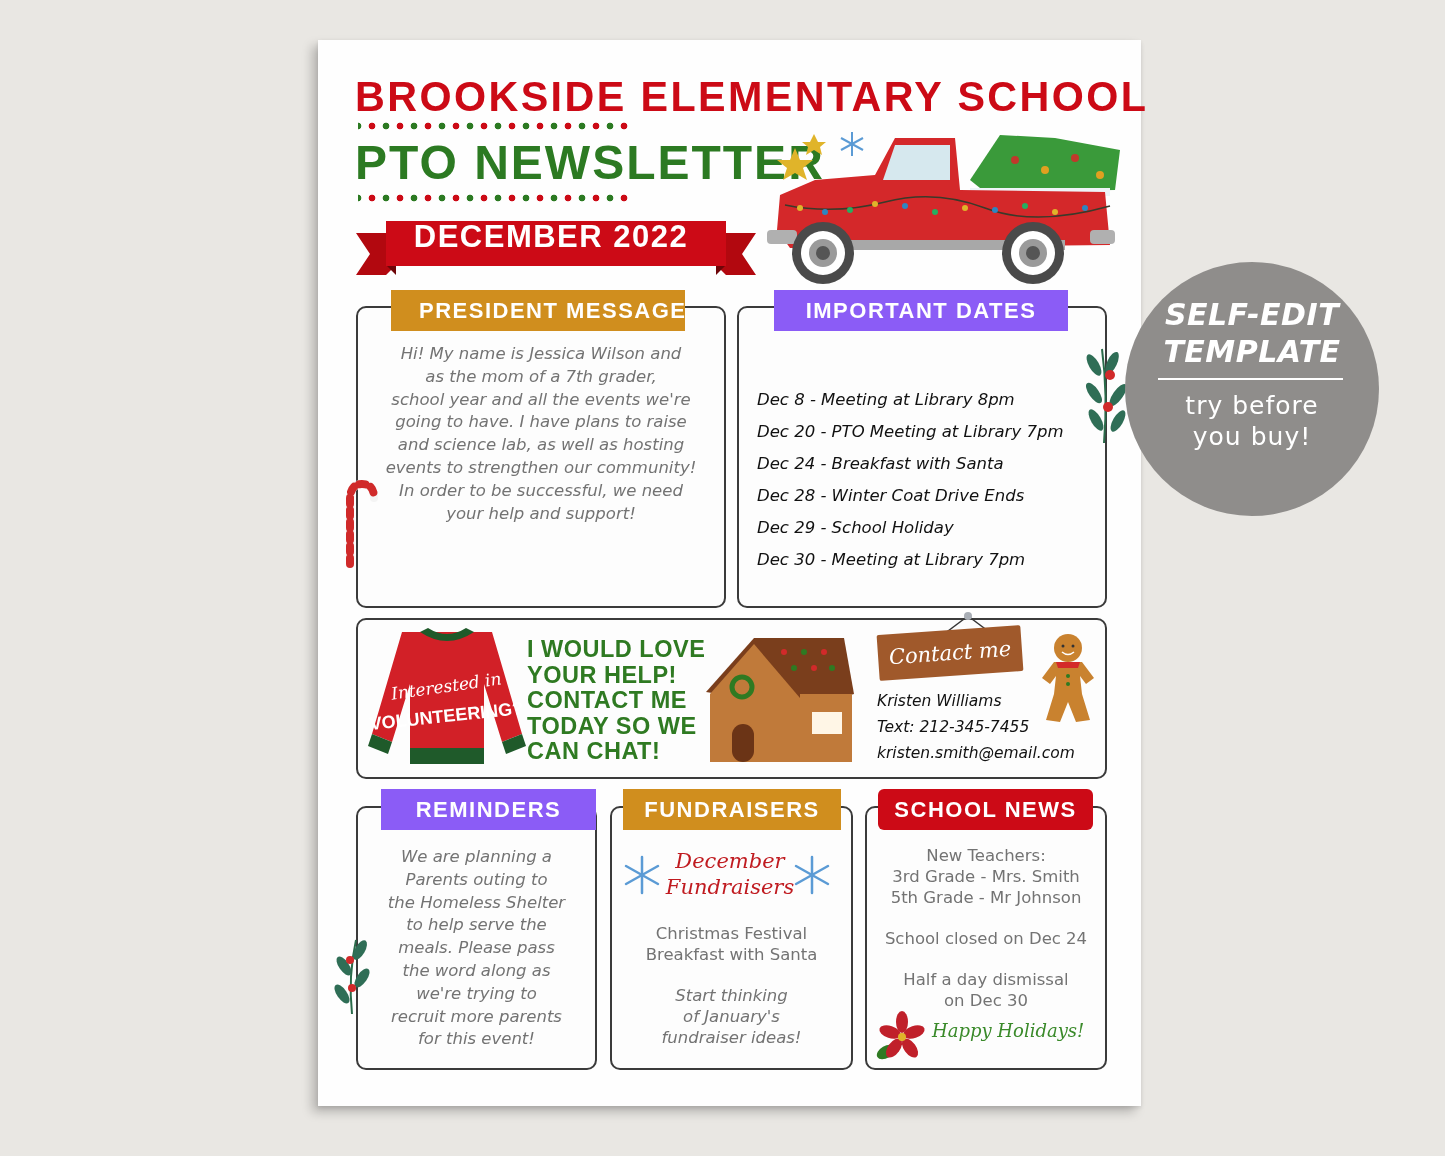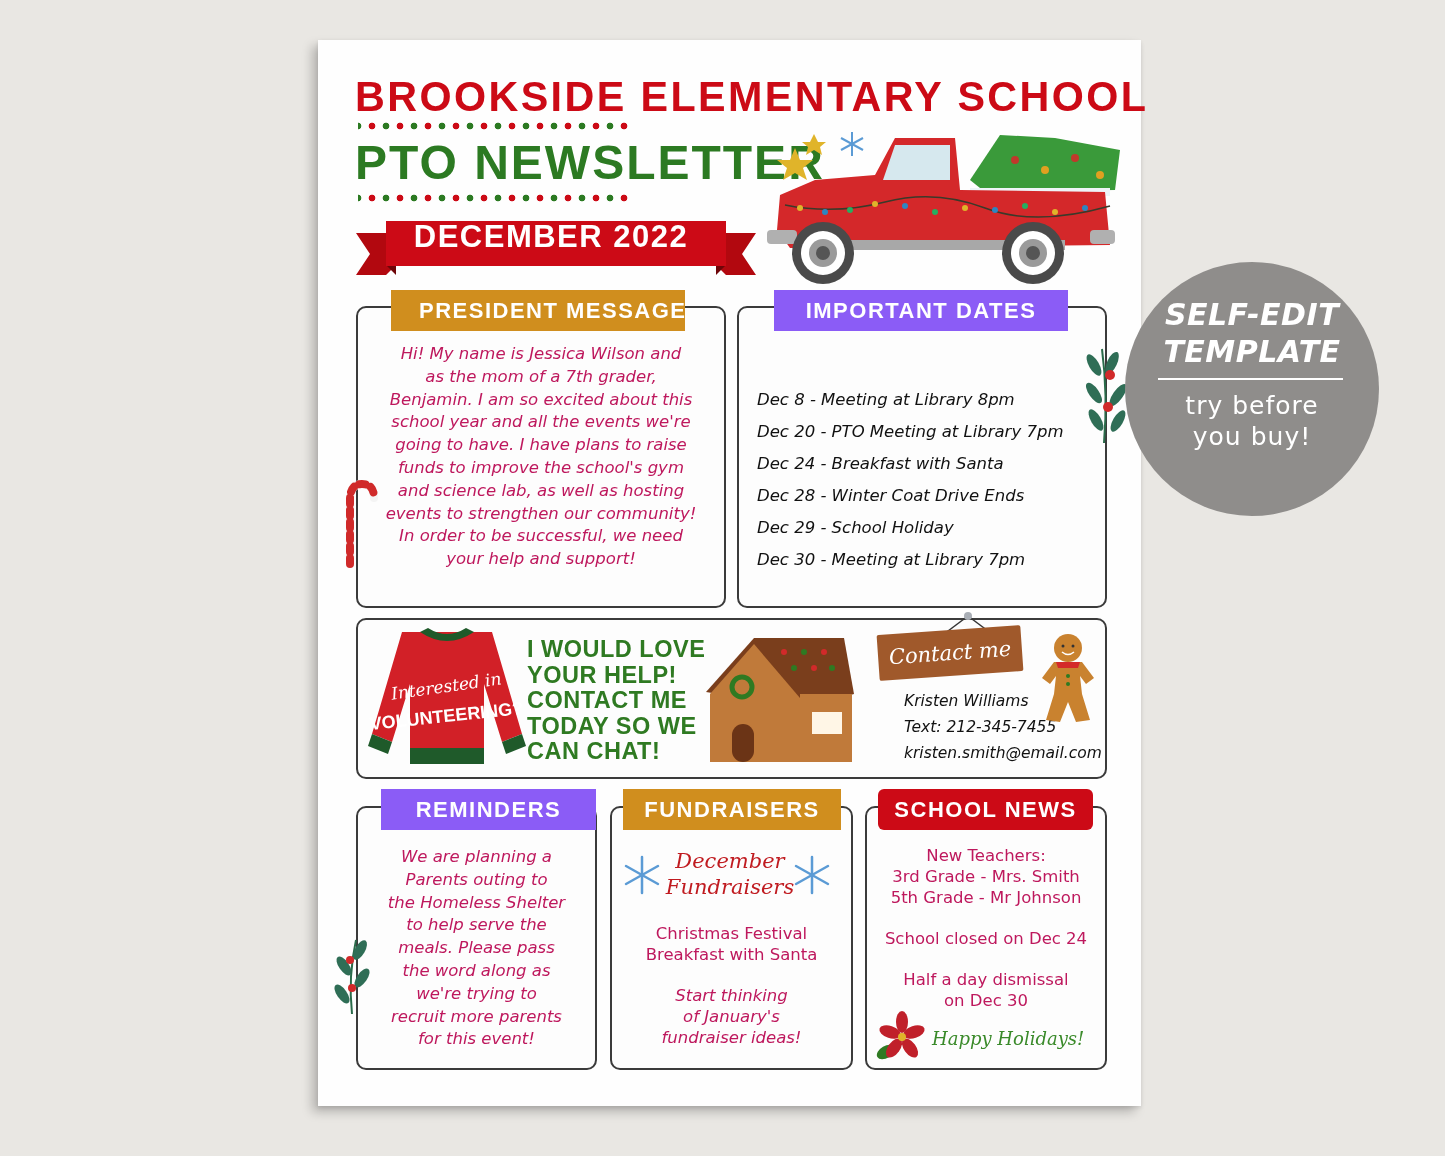--- a/index.html
+++ b/index.html
@@ -47,21 +47,21 @@
     position: absolute; height: 41px; color: #fff; text-align: center;
     font-family: "Liberation Sans", sans-serif; font-weight: bold;
     font-size: 22px; line-height: 41px; letter-spacing: 1.5px; white-space: nowrap;
   }
   .gold { background: #d08e1e; }
   .green { background: #8b5cf6; }
   .red { background: #cc0a16; }
 
   .body-text {
     position: absolute; font-family: "DejaVu Sans", sans-serif; font-style: italic;
-    font-size: 16.5px; color: #be185d; text-align: center; line-height: 22.8px;
+    font-size: 16.5px; color: #737373; text-align: center; line-height: 22.8px;
   }
   .dates-list {
     position: absolute; left: 757px; top: 360px; list-style: none;
     font-family: "DejaVu Sans", sans-serif; font-style: italic; font-size: 16.5px; color: #111; margin-top: 28px;
   }
   .dates-list li { height: 32px; line-height: 24px; white-space: nowrap; }
 
   .badge {
     position: absolute; left: 1125px; top: 262px; width: 254px; height: 254px;
     border-radius: 50%; background: #8f8d8b; color: #fff; text-align: center;
@@ -85,21 +85,21 @@
   .contact-sign {
     position: absolute; left: 878px; top: 630px; width: 144px; height: 46px;
     background: #a0592b; transform: rotate(-4deg); border-radius: 2px;
     color: #fff; font-family: "DejaVu Serif", serif; font-style: italic; font-size: 21px;
     text-align: center; line-height: 46px;
   }
   .contact-lines {
     position: absolute; left: 877px; top: 690px; list-style: none;
     font-family: "DejaVu Sans", sans-serif; font-style: italic; font-size: 15.5px; color: #111;
   }
-  .contact-lines li { height: 26px; line-height: 22px; white-space: nowrap; margin-left: 27px; }
+  .contact-lines li { height: 26px; line-height: 22px; white-space: nowrap; }
 
   .script-red {
     position: absolute; font-family: "DejaVu Serif", serif; font-style: italic;
     color: #c01b20; font-size: 21px; text-align: center; line-height: 26px;
   }
   .script-green {
     position: absolute; font-family: "DejaVu Serif", serif; font-style: italic;
     color: #3a8a2a; font-size: 18px; white-space: nowrap;
   }
   svg { display: block; }
@@ -164,24 +164,22 @@
     <circle cx="278" cy="123" r="22" fill="#ffffff"></circle>
     <circle cx="278" cy="123" r="14" fill="#9a9a9a"></circle>
     <circle cx="278" cy="123" r="7" fill="#555"></circle>
 </svg>
 
 <div class="box" style="left:356px; top:306px; width:370px; height:302px;"></div>
 <div class="hdr gold" style="left:391px; top:290px; width:294px;padding-left:28px;">PRESIDENT MESSAGE</div>
 <div class="body-text" style="left:360px; top:343px; width:362px;">
   <div>Hi! My name is Jessica Wilson and</div>
   <div>as the mom of a 7th grader,</div>
-  <div>Benjamin. I am so excited about this</div>
   <div>school year and all the events we're</div>
   <div>going to have. I have plans to raise</div>
-  <div>funds to improve the school's gym</div>
   <div>and science lab, as well as hosting</div>
   <div>events to strengthen our community!</div>
   <div>In order to be successful, we need</div>
   <div>your help and support!</div>
 </div>
 <svg style="position:absolute; left:336px; top:478px;" width="44" height="90" viewBox="0 0 44 90">
   <path d="M14,86 L14,22 Q14,6 26,6 Q38,6 38,20" stroke="#f4f4f4" stroke-width="8" fill="none" stroke-linecap="round"></path>
   <path d="M14,86 L14,22 Q14,6 26,6 Q38,6 38,20" stroke="#d02a2a" stroke-width="8" fill="none" stroke-linecap="round" stroke-dasharray="6 6"></path>
 </svg>
 
@@ -340,13 +338,13 @@
   <ellipse cx="10" cy="42" rx="10" ry="6" fill="#2f7a22" transform="rotate(-30 10 42)"></ellipse>
   <g fill="#c0202a">
     <ellipse cx="26" cy="12" rx="6" ry="11"></ellipse>
     <ellipse cx="38" cy="22" rx="6" ry="11" transform="rotate(72 38 22)"></ellipse>
     <ellipse cx="34" cy="38" rx="6" ry="11" transform="rotate(144 34 38)"></ellipse>
     <ellipse cx="18" cy="38" rx="6" ry="11" transform="rotate(216 18 38)"></ellipse>
     <ellipse cx="14" cy="22" rx="6" ry="11" transform="rotate(288 14 22)"></ellipse>
   </g>
   <circle cx="26" cy="27" r="4" fill="#e0b42a"></circle>
 </svg>
-<div class="script-green" style="left:932px; top:1020px;margin-top:8px;">Happy Holidays!</div>
+<div class="script-green" style="left:932px; top:1020px;">Happy Holidays!</div>
 
 </body></html>

